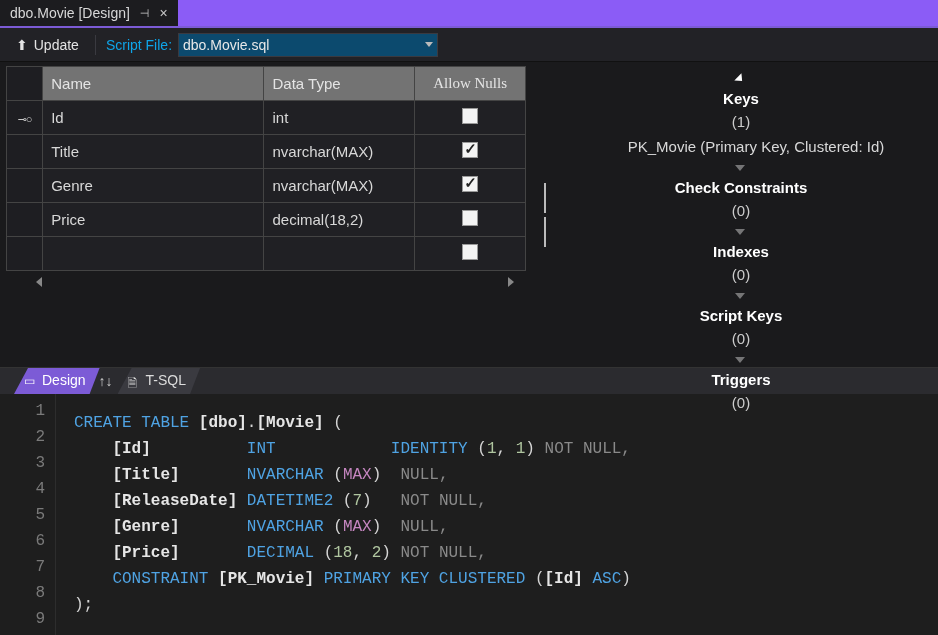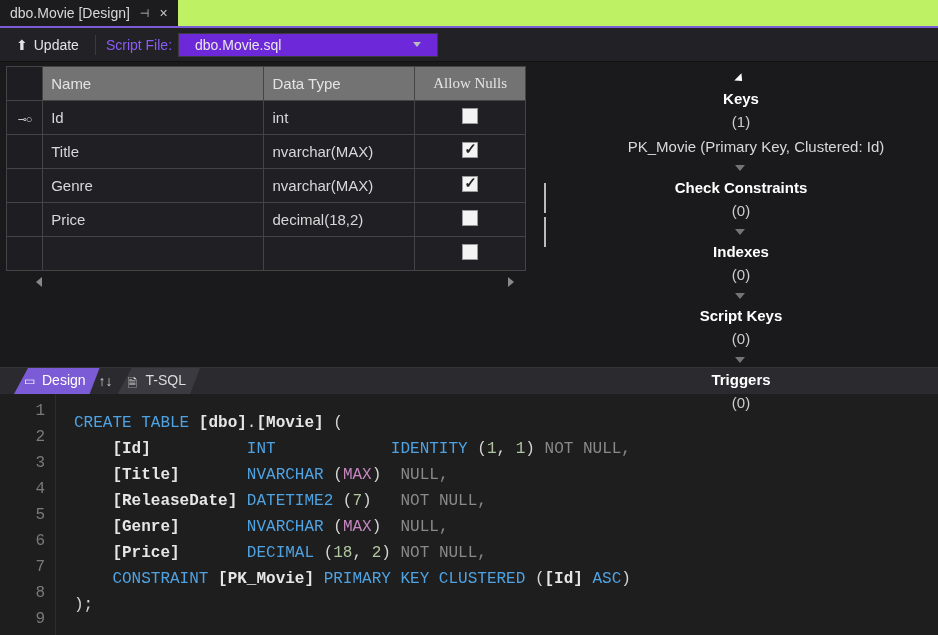--- a/index.html
+++ b/index.html
@@ -9,21 +9,21 @@
     font-family: "Segoe UI", Arial, sans-serif;
     font-size: 14px;
     width: 938px;
     height: 635px;
     overflow: hidden;
   }
 
   
   .tabbar {
     height: 28px;
-    background: #bef264;
+    background: #8b5cf6;
     display: flex;
     align-items: stretch;
     border-bottom: 2px solid #7c5bd6;
   }
   .doc-tab {
     display:flex;
     align-items:center;
     gap:10px;
     background:#1c1c1f;
     padding: 0 10px;
@@ -44,26 +44,26 @@
   }
   .toolbar .divider {
     width:1px; height:20px; background:#3a3a40; margin:0 4px;
   }
   .update-btn {
     display:flex; align-items:center; gap:6px;
     padding:2px 6px;
     color:#e4e4e4;
     cursor:pointer;
   }
-  .label { color:#8b5cf6; }
+  .label { color:#0ea5e9; }
   .script-dd {
     display:flex; align-items:center; gap:10px;
     border:1px solid #3a3a40;
-    background:#6d28d9;
-    height:24px; padding:0 16px;
+    background:#0c4a6e;
+    height:24px; padding:0 4px;
     min-width:260px;
     justify-content:space-between;
     color:#e8e8e8;
   }
   .chev-down {
     width:0;height:0;border-left:4px solid transparent;border-right:4px solid transparent;border-top:5px solid #bbb;
   }
 
   
   .design-area {

